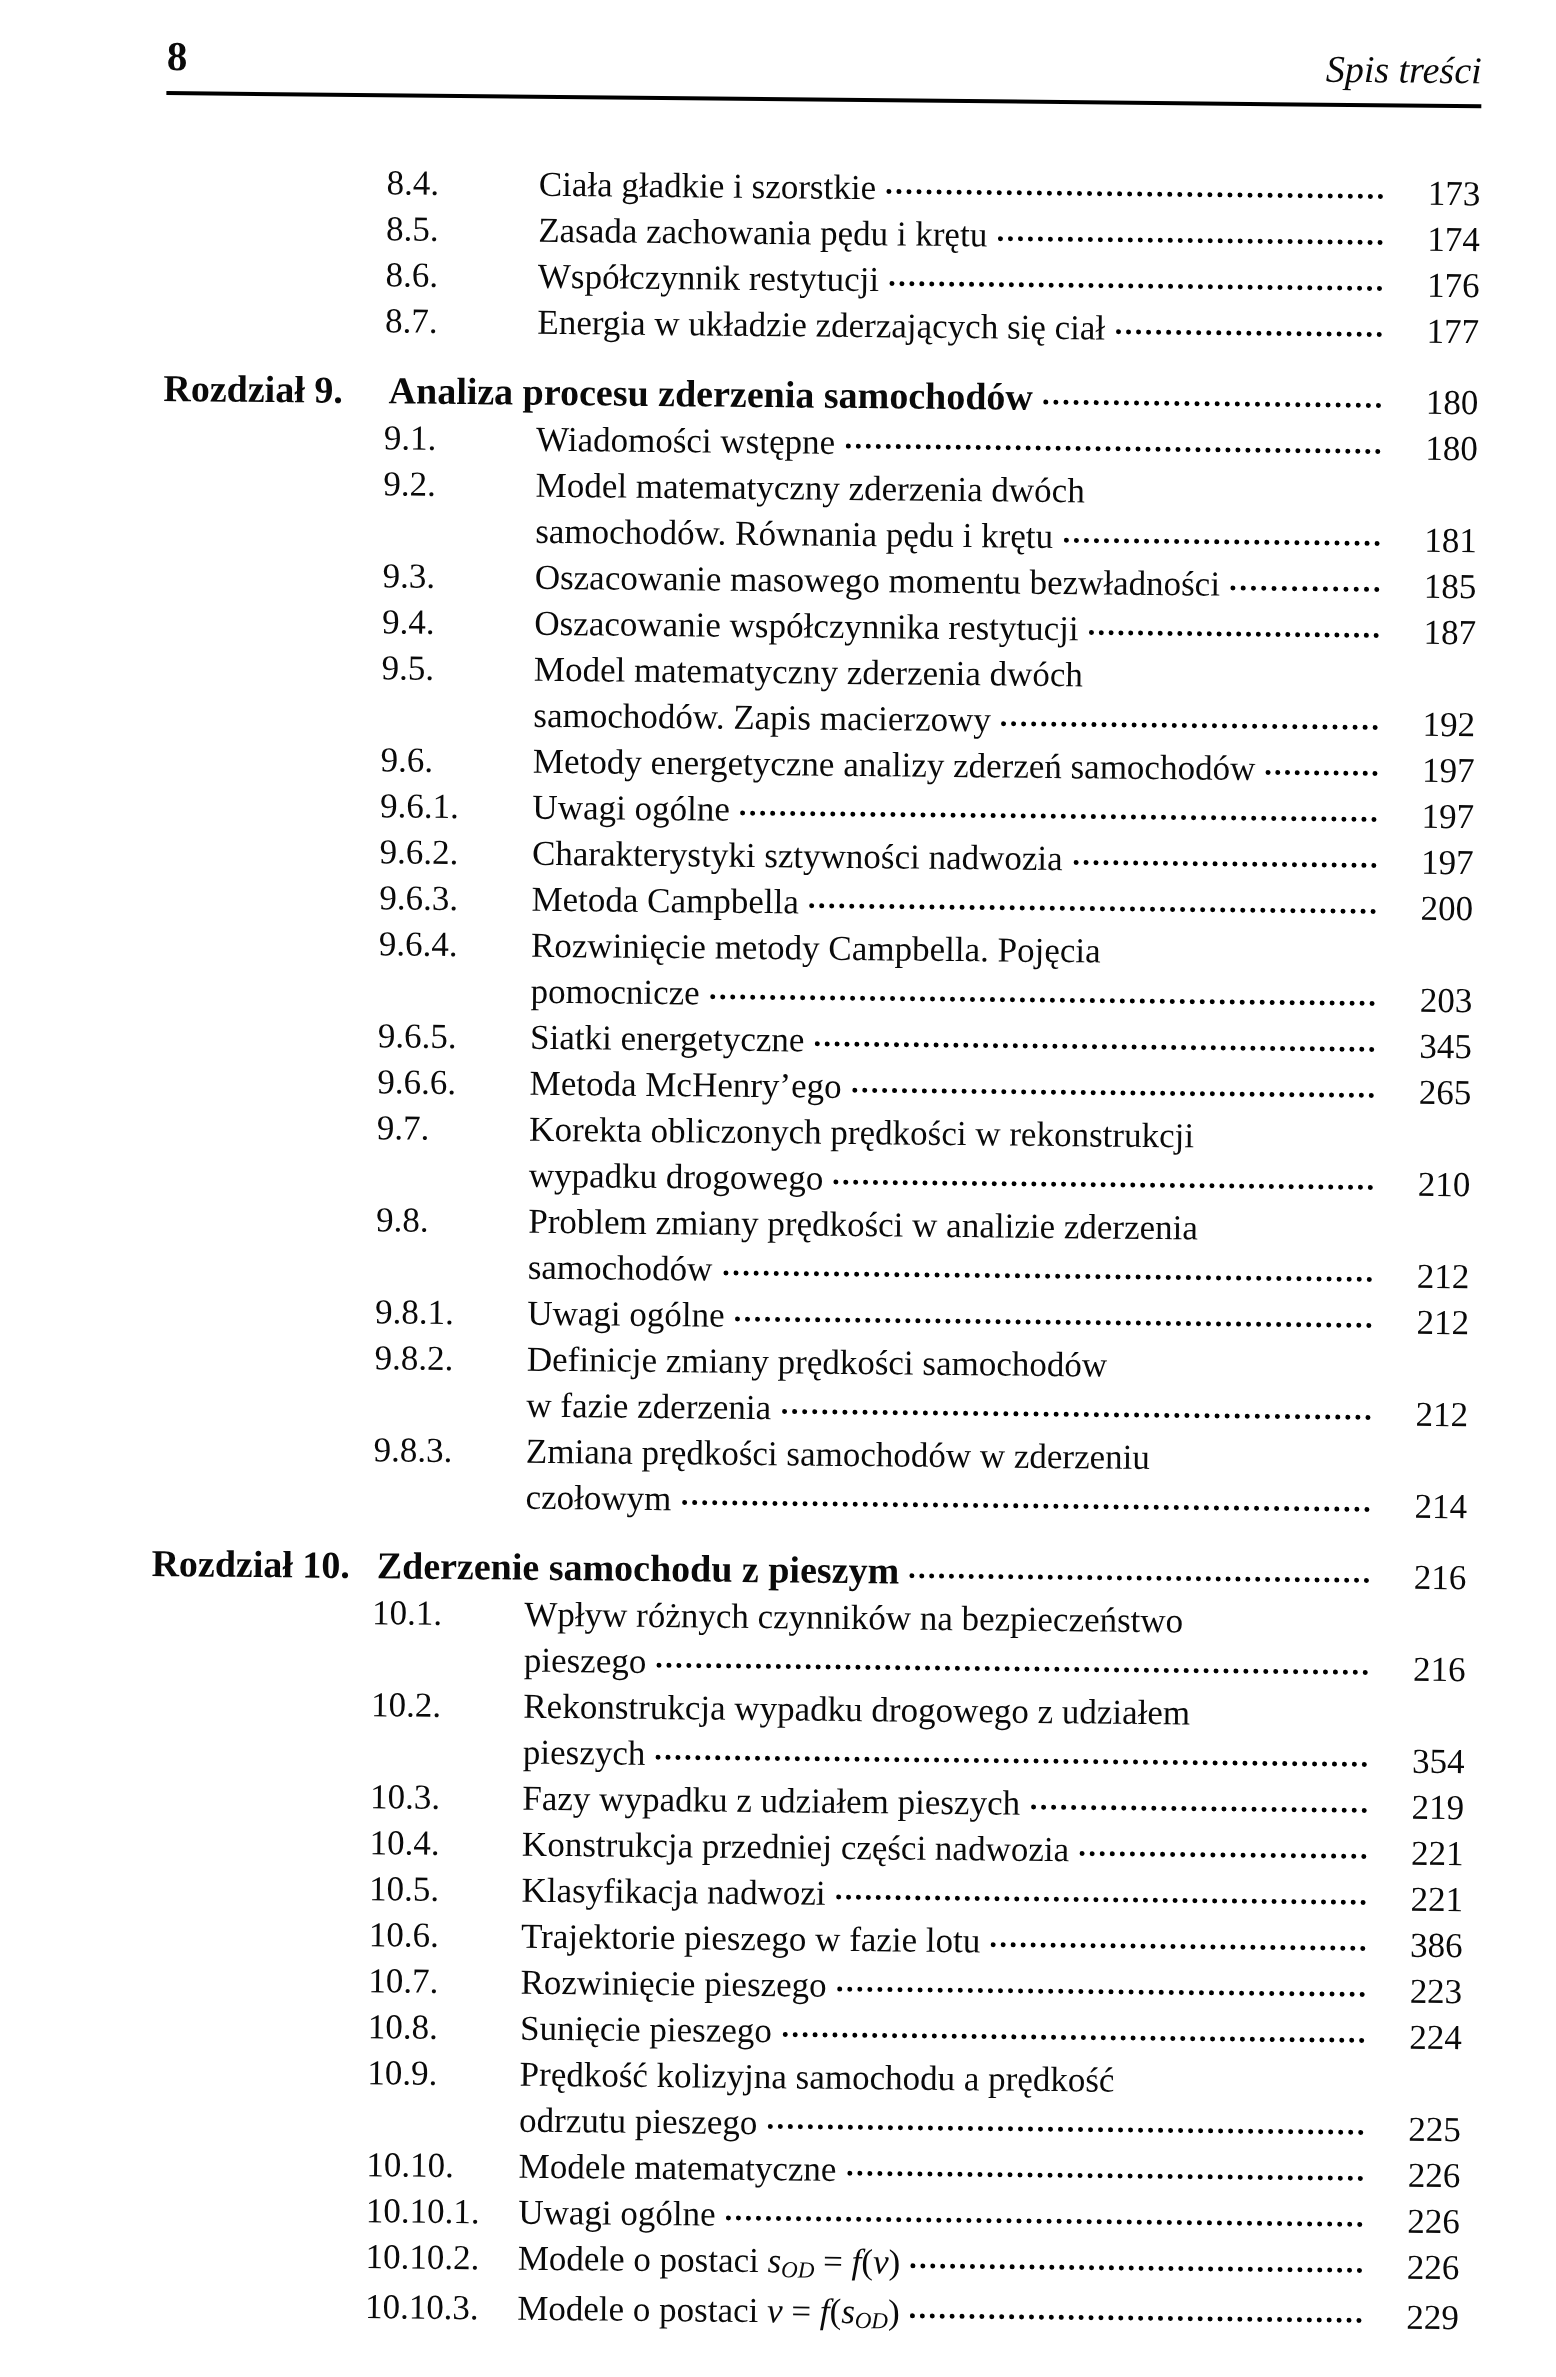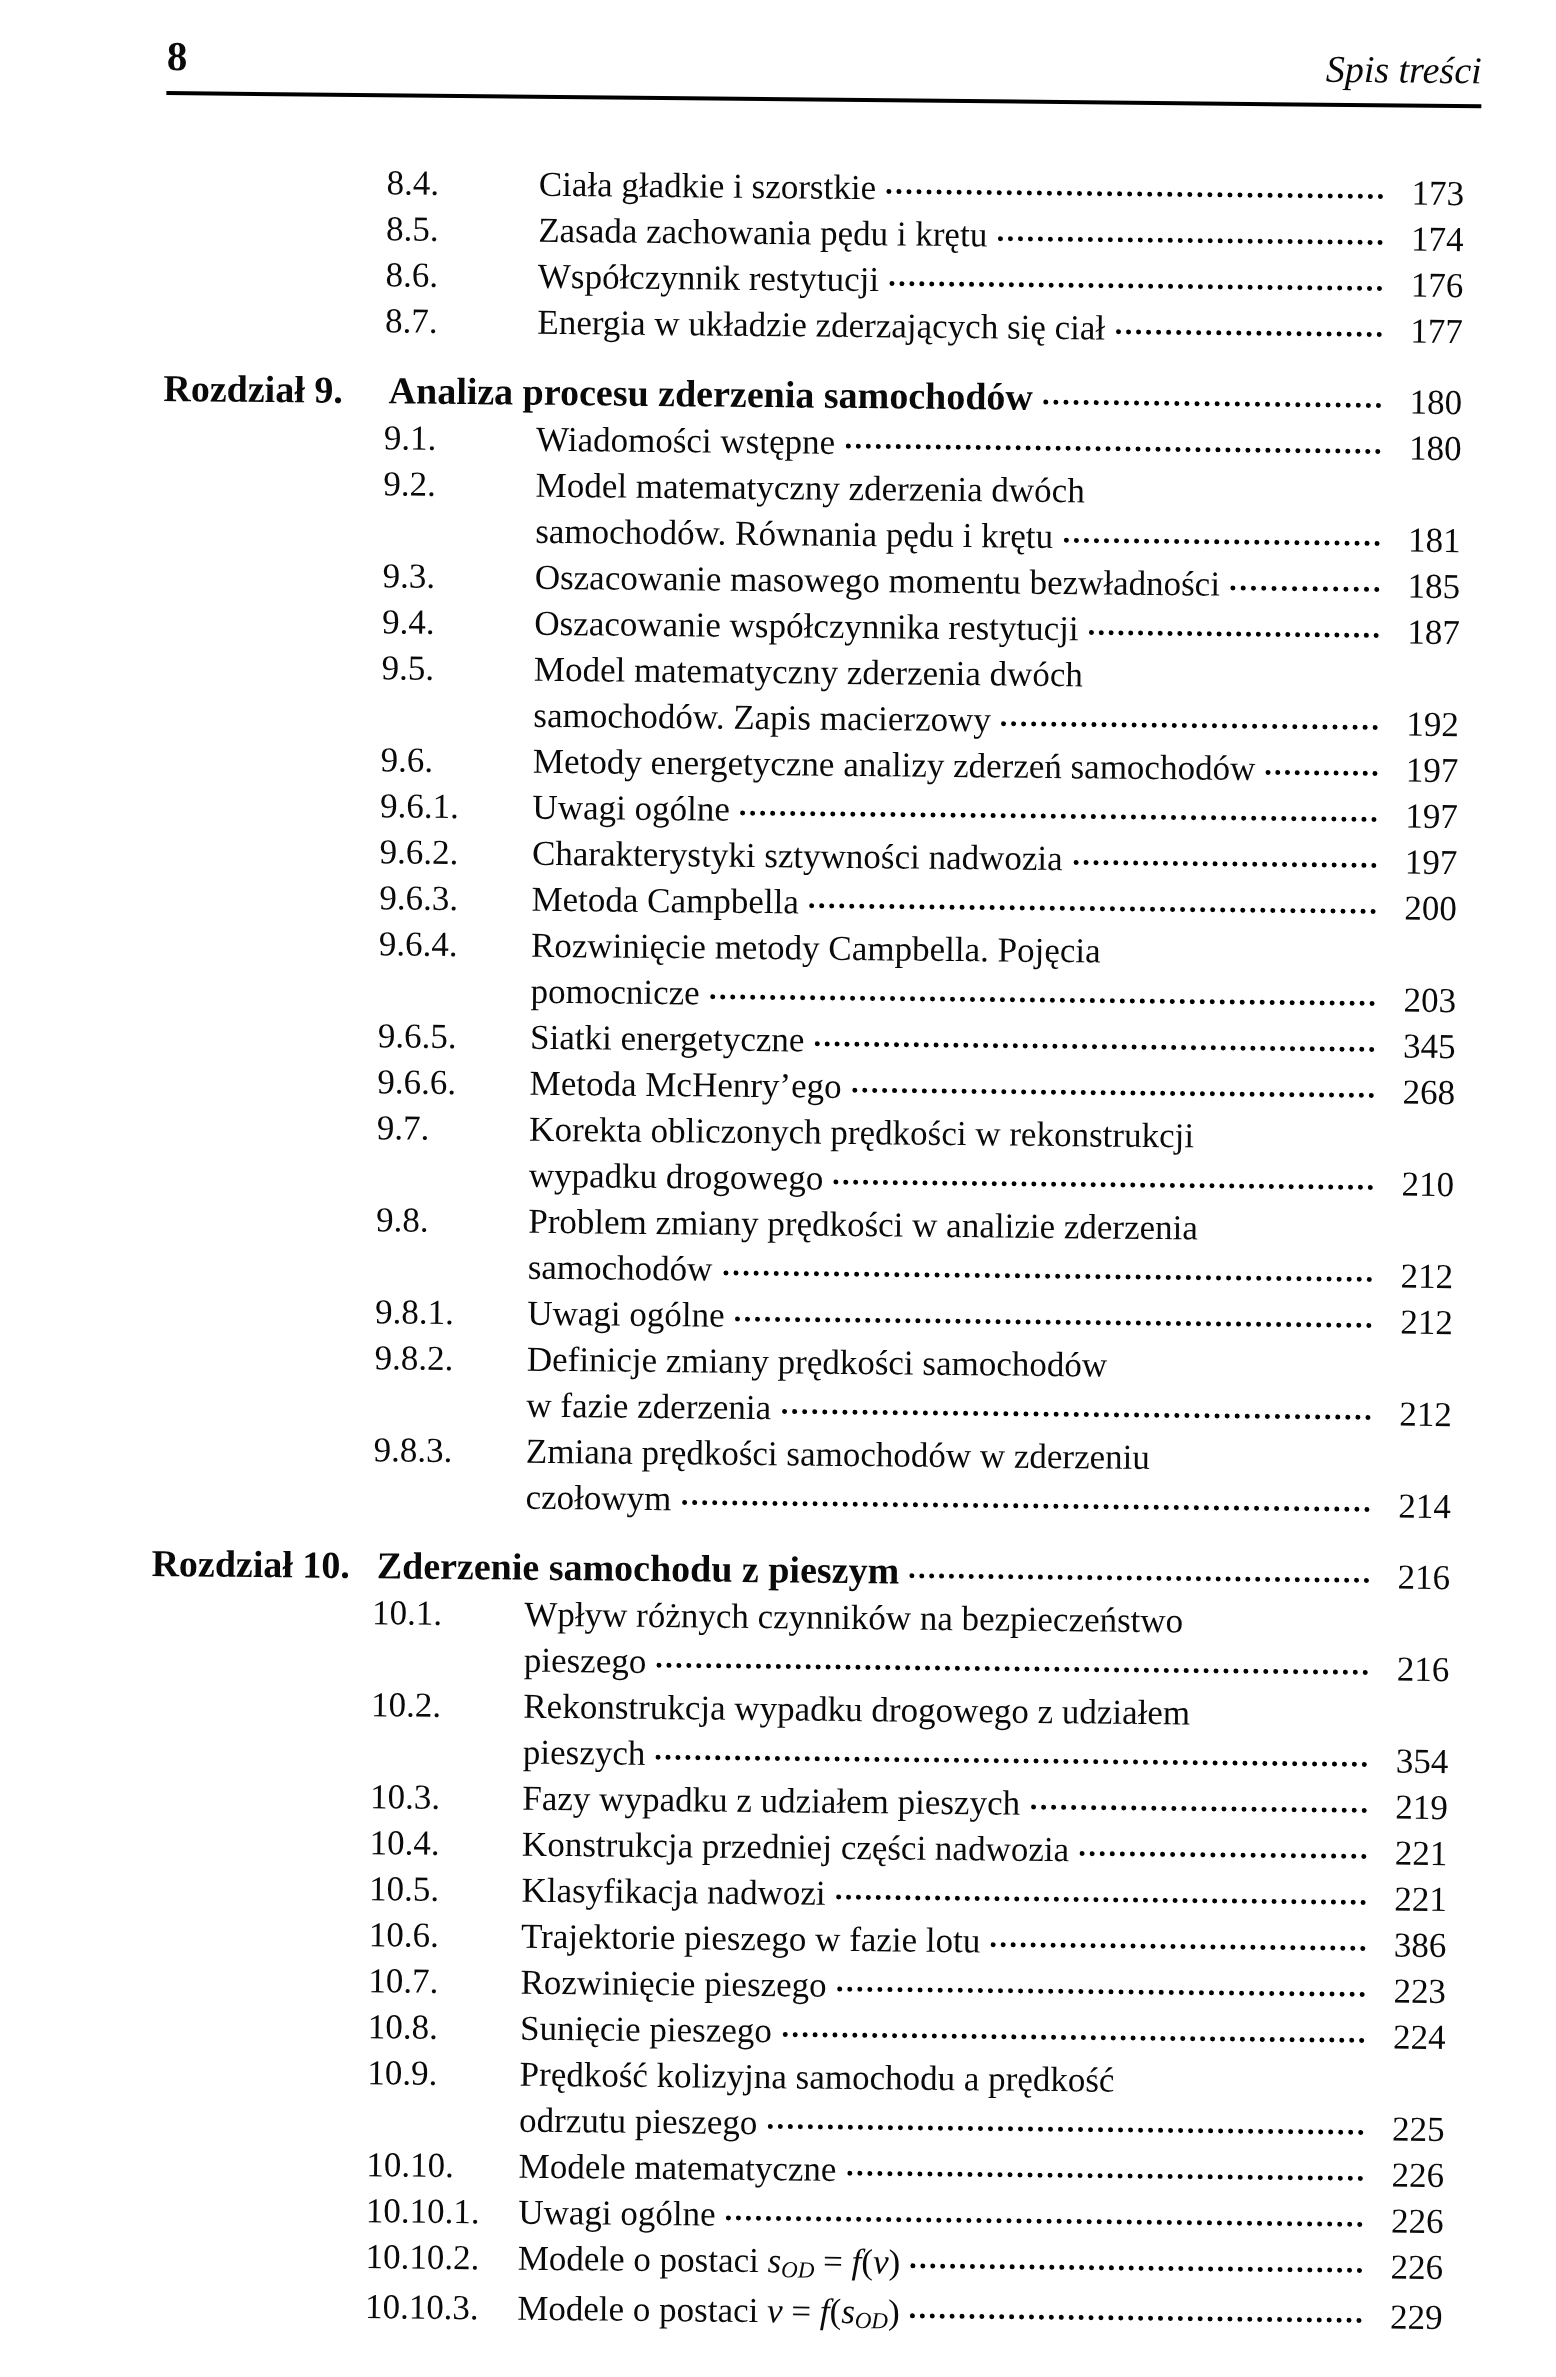--- a/index.html
+++ b/index.html
@@ -75,21 +75,21 @@
   }
   .leader {
     flex: 1 0 32px;
     border-bottom: 5.3px dotted #000;
     margin: 0 12.3px 0 10.6px;
     transform: translateY(-5.3px);
   }
   .pg {
     flex: 0 0 auto;
     min-width: 85px;
-    text-align: center;
+    text-align: right;
   }
   
   .chap {
     font-weight: bold;
     font-size: 38px;
     margin-top: 23px;
   }
   .chap .line { padding-left: 0; }
   .chap .num { min-width: 220px; }
   .chap .pg {
@@ -252,21 +252,21 @@
     <span class="ttl">Siatki energetyczne</span>
     <span class="leader"></span>
     <span class="pg">345</span>
   </div>
         </div>
         <div class="entry sec">
           <div class="line">
     <span class="num">9.6.6.</span>
     <span class="ttl">Metoda McHenry’ego</span>
     <span class="leader"></span>
-    <span class="pg">268</span>
+    <span class="pg">265</span>
   </div>
         </div>
         <div class="entry sec">
           <div class="line">
     <span class="num">9.7.</span>
     <span class="ttl">Korekta obliczonych prędkości w rekonstrukcji</span>
 
   </div>
           <div class="line">
     <span class="num"></span>

